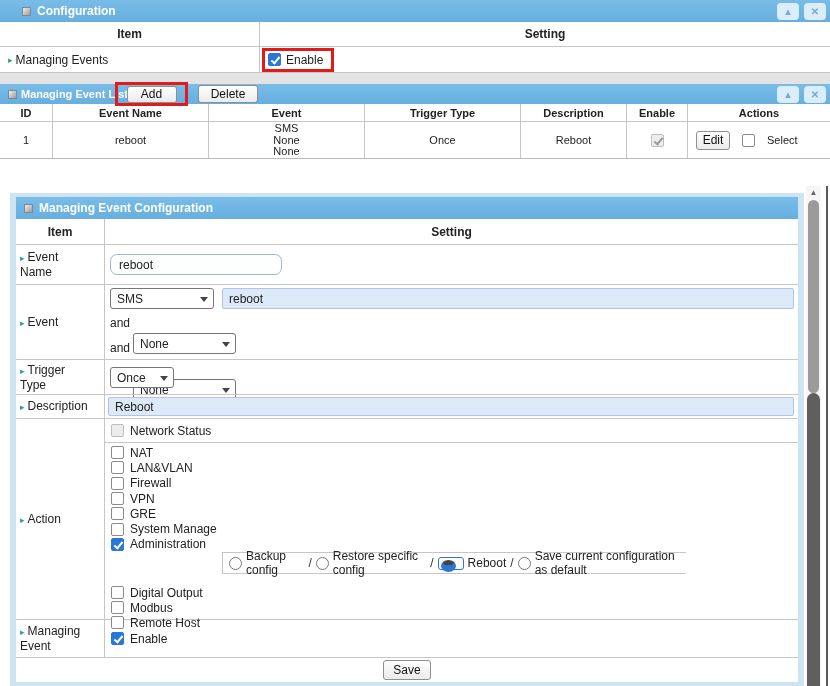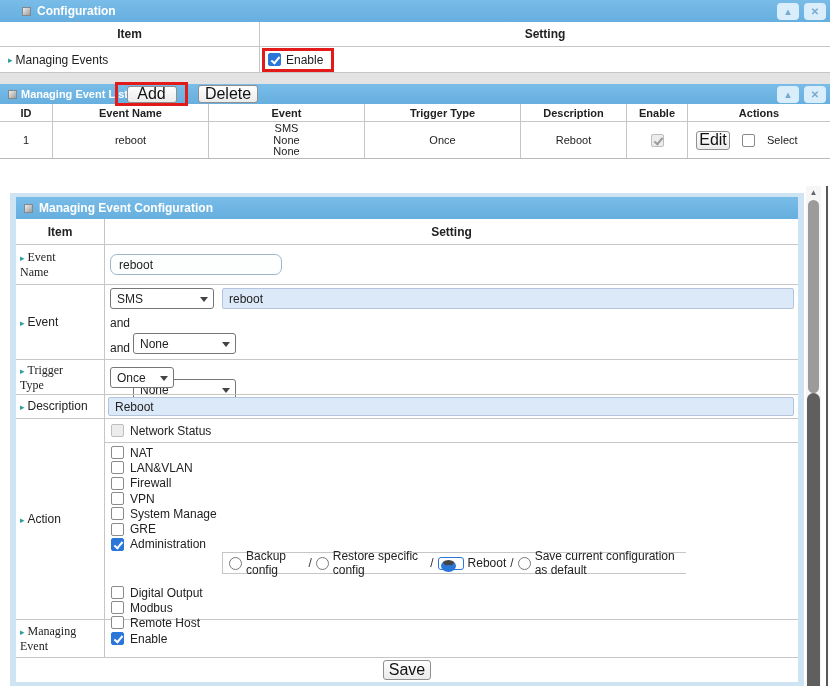--- a/index.html
+++ b/index.html
@@ -8,21 +8,21 @@
          font-family:"Liberation Sans",sans-serif;color:#222;}
   .abs{position:absolute;}
   
   .hdr{background:linear-gradient(#79bce8,#66afdf);display:flex;align-items:center;}
   .hicon{width:9px;height:9px;border:1px solid #84888a;background:linear-gradient(135deg,#ededed,#9c9c9c);flex:none;}
   .htitle{color:#fff;font-weight:bold;}
   .hbtn{position:absolute;width:22px;height:17px;border-radius:4px;background:#d9edfb;
         color:#76a9cc;font-size:10px;font-weight:bold;display:flex;align-items:center;justify-content:center;cursor:pointer;}
   
   .btn{display:flex;align-items:center;justify-content:center;background:linear-gradient(#fefefe,#ebebeb);
-       border:1px solid #8f8f8f;border-radius:3px;font-size:16px;color:#111;cursor:pointer;}
+       border:1px solid #8f8f8f;border-radius:3px;font-size:12px;color:#111;cursor:pointer;}
   
   .redbox{border:3px solid #e21a1a;}
   
   .cb{width:13px;height:13px;border:1px solid #8a8a8a;border-radius:2px;background:#fff;position:relative;flex:none;}
   .cb.checked{background:#2b77d9;border-color:#2b77d9;}
   .cb.checked::after{content:"";position:absolute;left:4px;top:1px;width:3px;height:7px;
                      border:solid #fff;border-width:0 2px 2px 0;transform:rotate(40deg);}
   .cb.dis{background:#ececec;border-color:#bdbdbd;}
   .cb.dis.checkedgray::after{content:"";position:absolute;left:4px;top:1px;width:3px;height:7px;
                      border:solid #9b9b9b;border-width:0 2px 2px 0;transform:rotate(40deg);}
@@ -45,21 +45,21 @@
   .arr{color:#2a9d9d;font-size:9px;margin-right:3px;}
   .lbl{font-size:12px;line-height:14px;}
   .cline{display:flex;align-items:center;gap:6px;padding-left:6px;font-size:12px;}
   .graystrip{background:#e3e3e3;}
   
   .p3{position:absolute;left:10px;top:193px;width:794px;height:493px;background:#fff;
       border:6px solid #cfe4f3;border-top-width:4px;border-bottom-width:4px;}
   .lc{position:absolute;left:0;top:0;height:100%;width:89px;border-right:1px solid #c6c6c6;
       display:flex;align-items:center;padding-left:4px;}
   .lblwrap{padding-right:2px;}
-  .narrow{width:60px;font-family:Liberation Serif, serif;}
+  .narrow{width:60px;}
   .sep{font-size:12px;color:#333;}
   
   .sb{background:#f6f6f6;}
 </style>
 </head>
 <body>
 
 <div class="stage">
 
   <div class="abs hdr" style="left:0;top:0;width:830px;height:22px;">
@@ -205,25 +205,25 @@
         <div class="cline" style="height:15.3px;">
             <span class="cb"></span>
             <span>Firewall</span>
           </div>
         <div class="cline" style="height:15.3px;">
             <span class="cb"></span>
             <span>VPN</span>
           </div>
         <div class="cline" style="height:15.3px;">
             <span class="cb"></span>
+            <span>GRE</span>
+          </div>
+        <div class="cline" style="height:15.3px;">
+            <span class="cb"></span>
             <span>System Manage</span>
-          </div>
-        <div class="cline" style="height:15.3px;">
-            <span class="cb"></span>
-            <span>GRE</span>
           </div>
         <div class="cline" style="height:15.3px;">
             <span class="cb checked"></span>
             <span>Administration</span>
           </div>
       </div>
 
       <div class="abs" style="left:206px;top:133px;width:464px;height:22px;border-top:1px solid #c6c6c6;border-bottom:1px solid #c6c6c6;border-left:1px solid #c6c6c6;display:flex;align-items:center;gap:4px;padding-left:6px;font-size:12px;">
         <span class="radio"></span>
         <span>Backup config</span>

